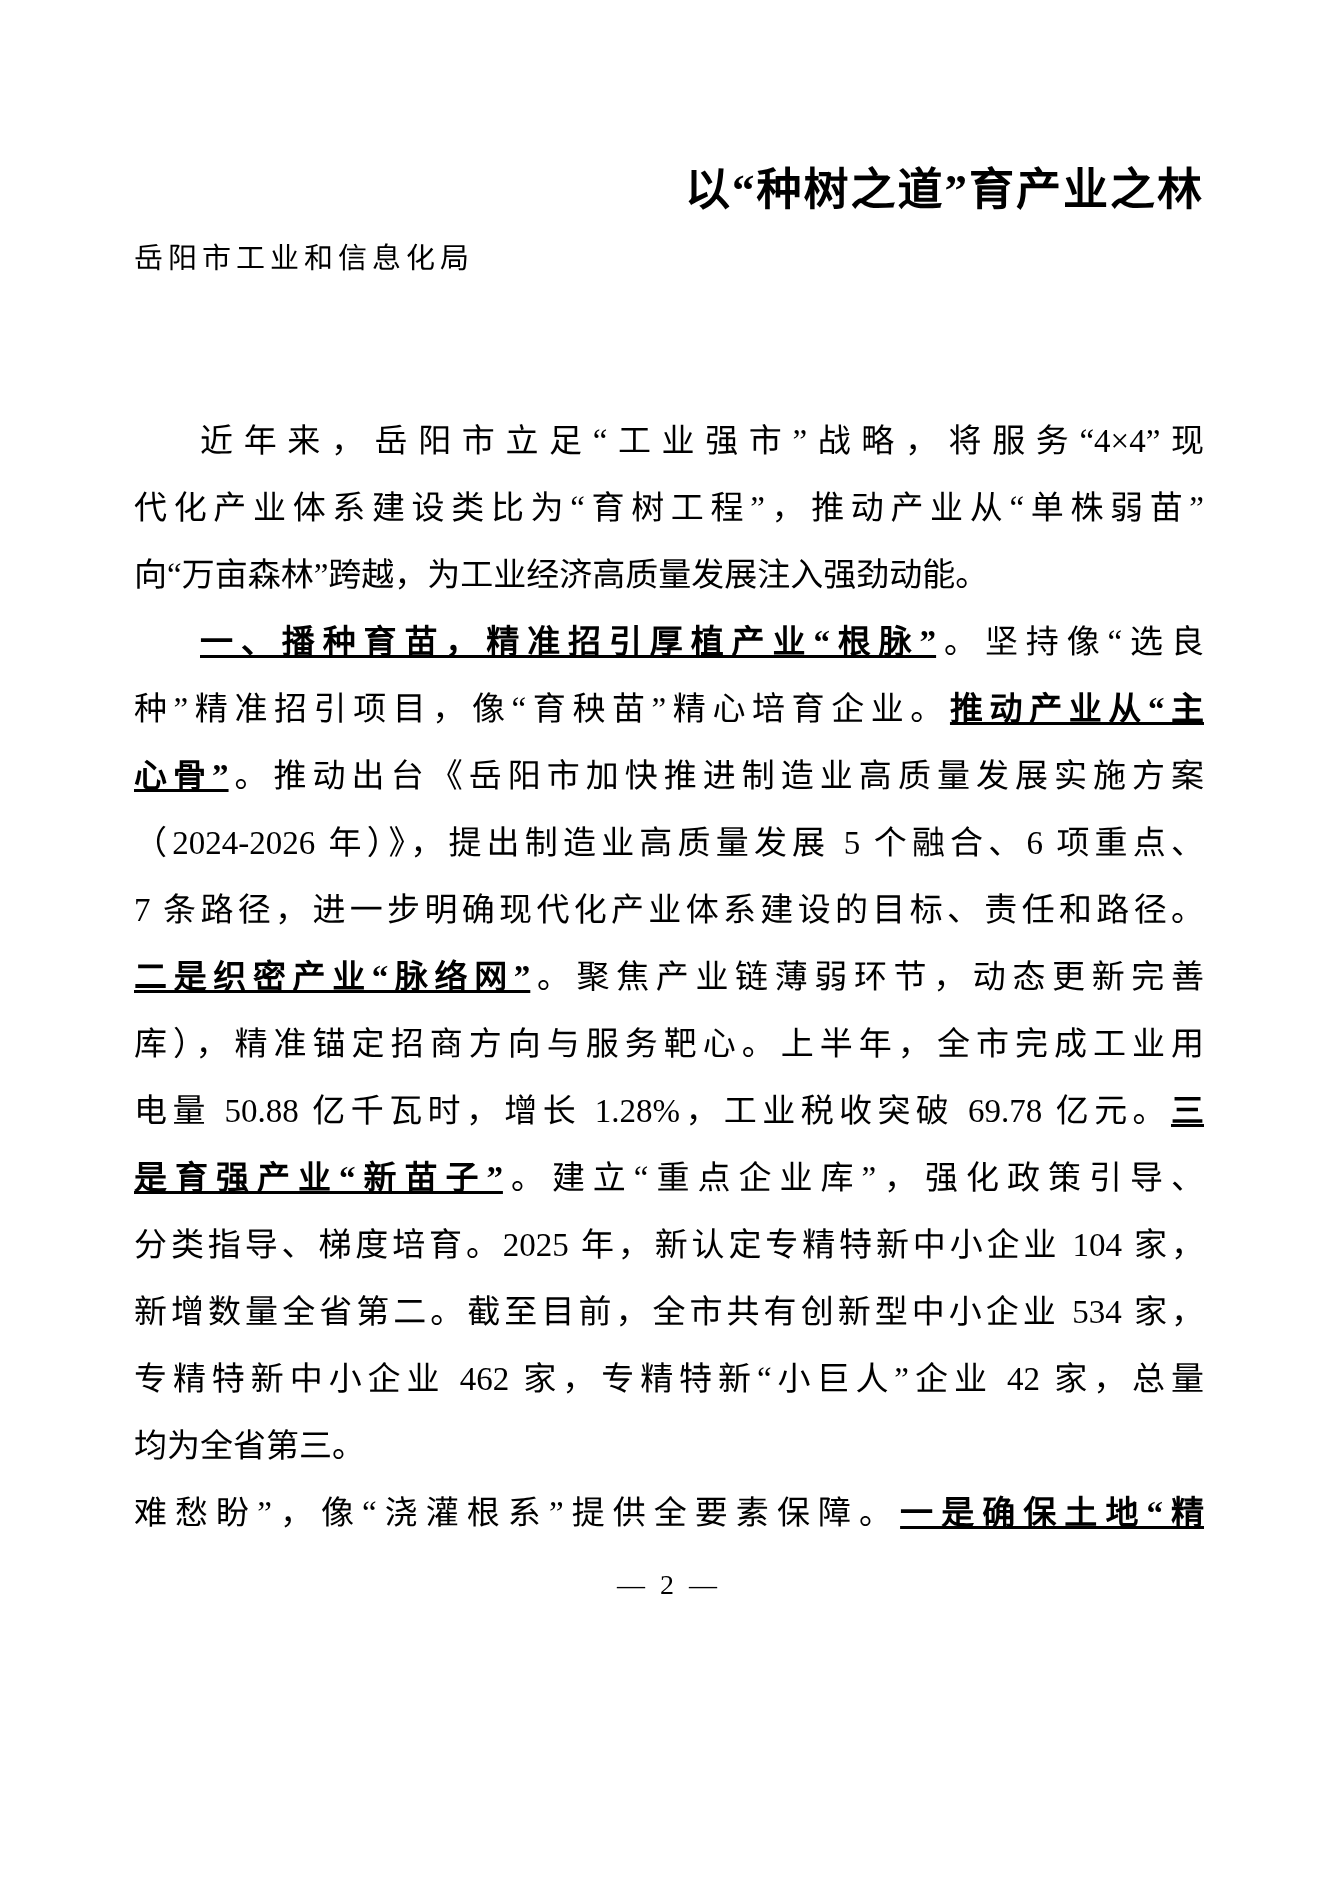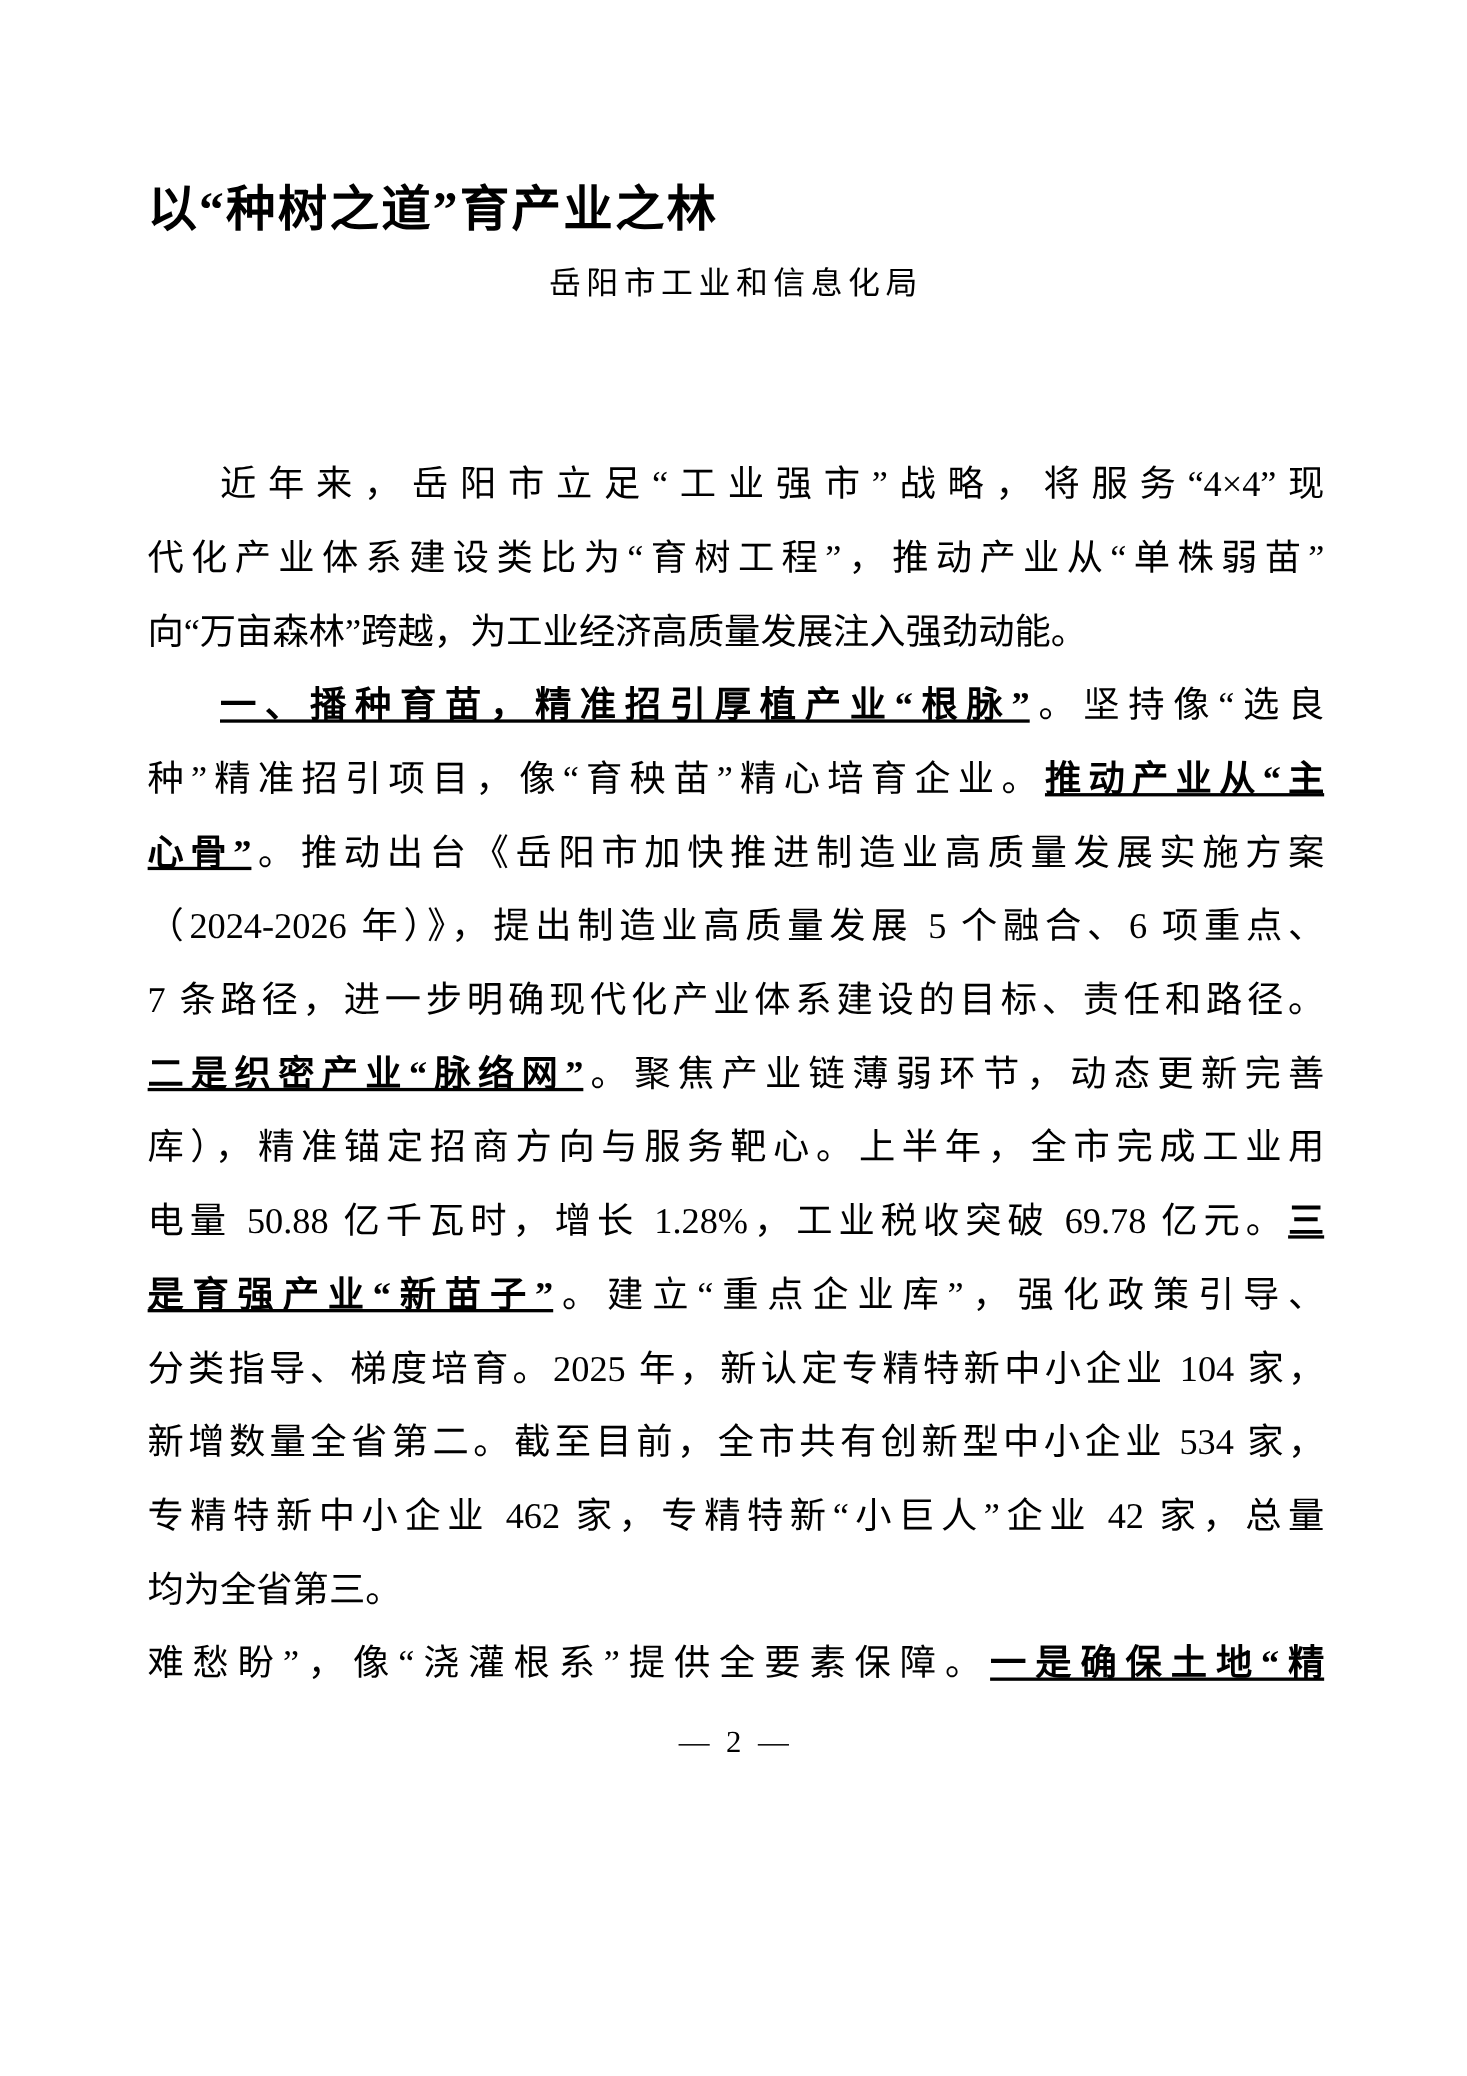--- a/index.html
+++ b/index.html
@@ -18,29 +18,28 @@
     padding: 0 130px 0 134px;
     overflow: hidden;
     font-family: "Liberation Serif", "DejaVu Serif", serif;
   }
   .title {
     margin: 0;
     padding-top: 162px;
     font-size: 45px;
     font-weight: 700;
     line-height: 56px;
-    text-align: left;
+    text-align: right;
     letter-spacing: 2px;
   }
   .subtitle {
     margin-top: 20px;
     font-size: 29px;
     font-weight: 400;
     line-height: 40px;
-    text-align: center;
     letter-spacing: 5px;
   }
   .body {
     margin-top: 130px;
     font-size: 33px;
   }
   .line {
     height: 67px;
     line-height: 67px;
     text-align: justify;

